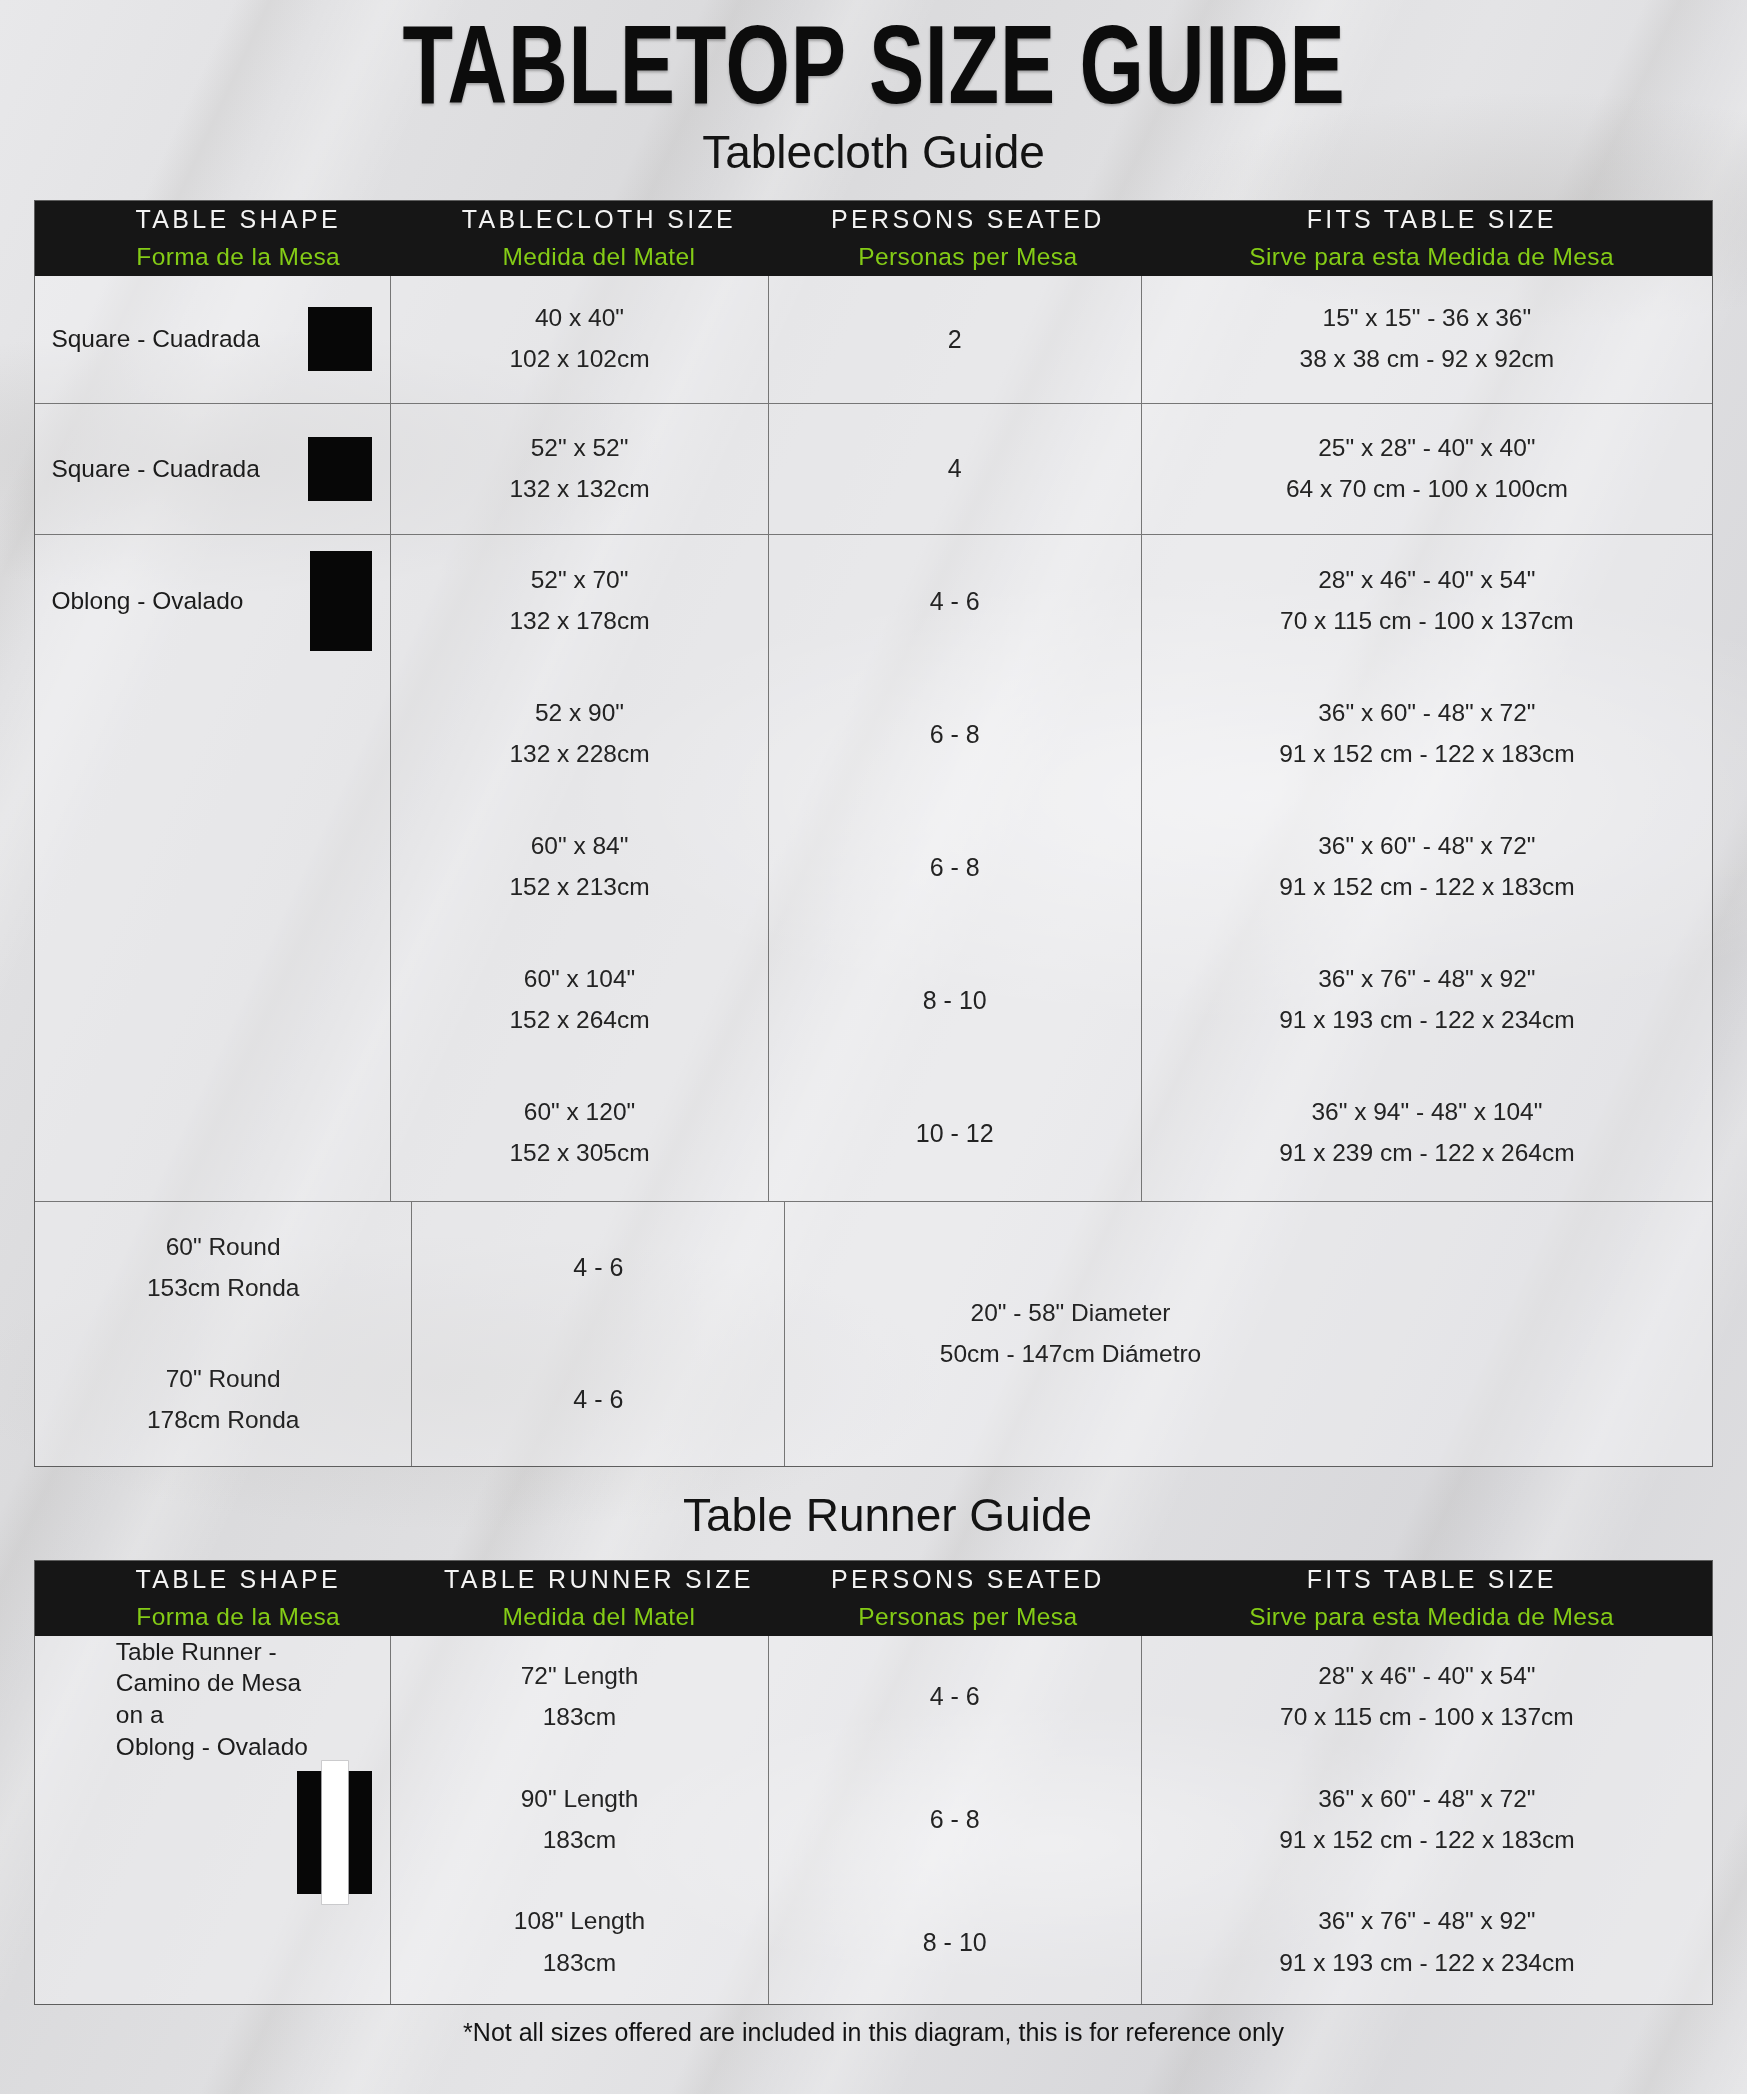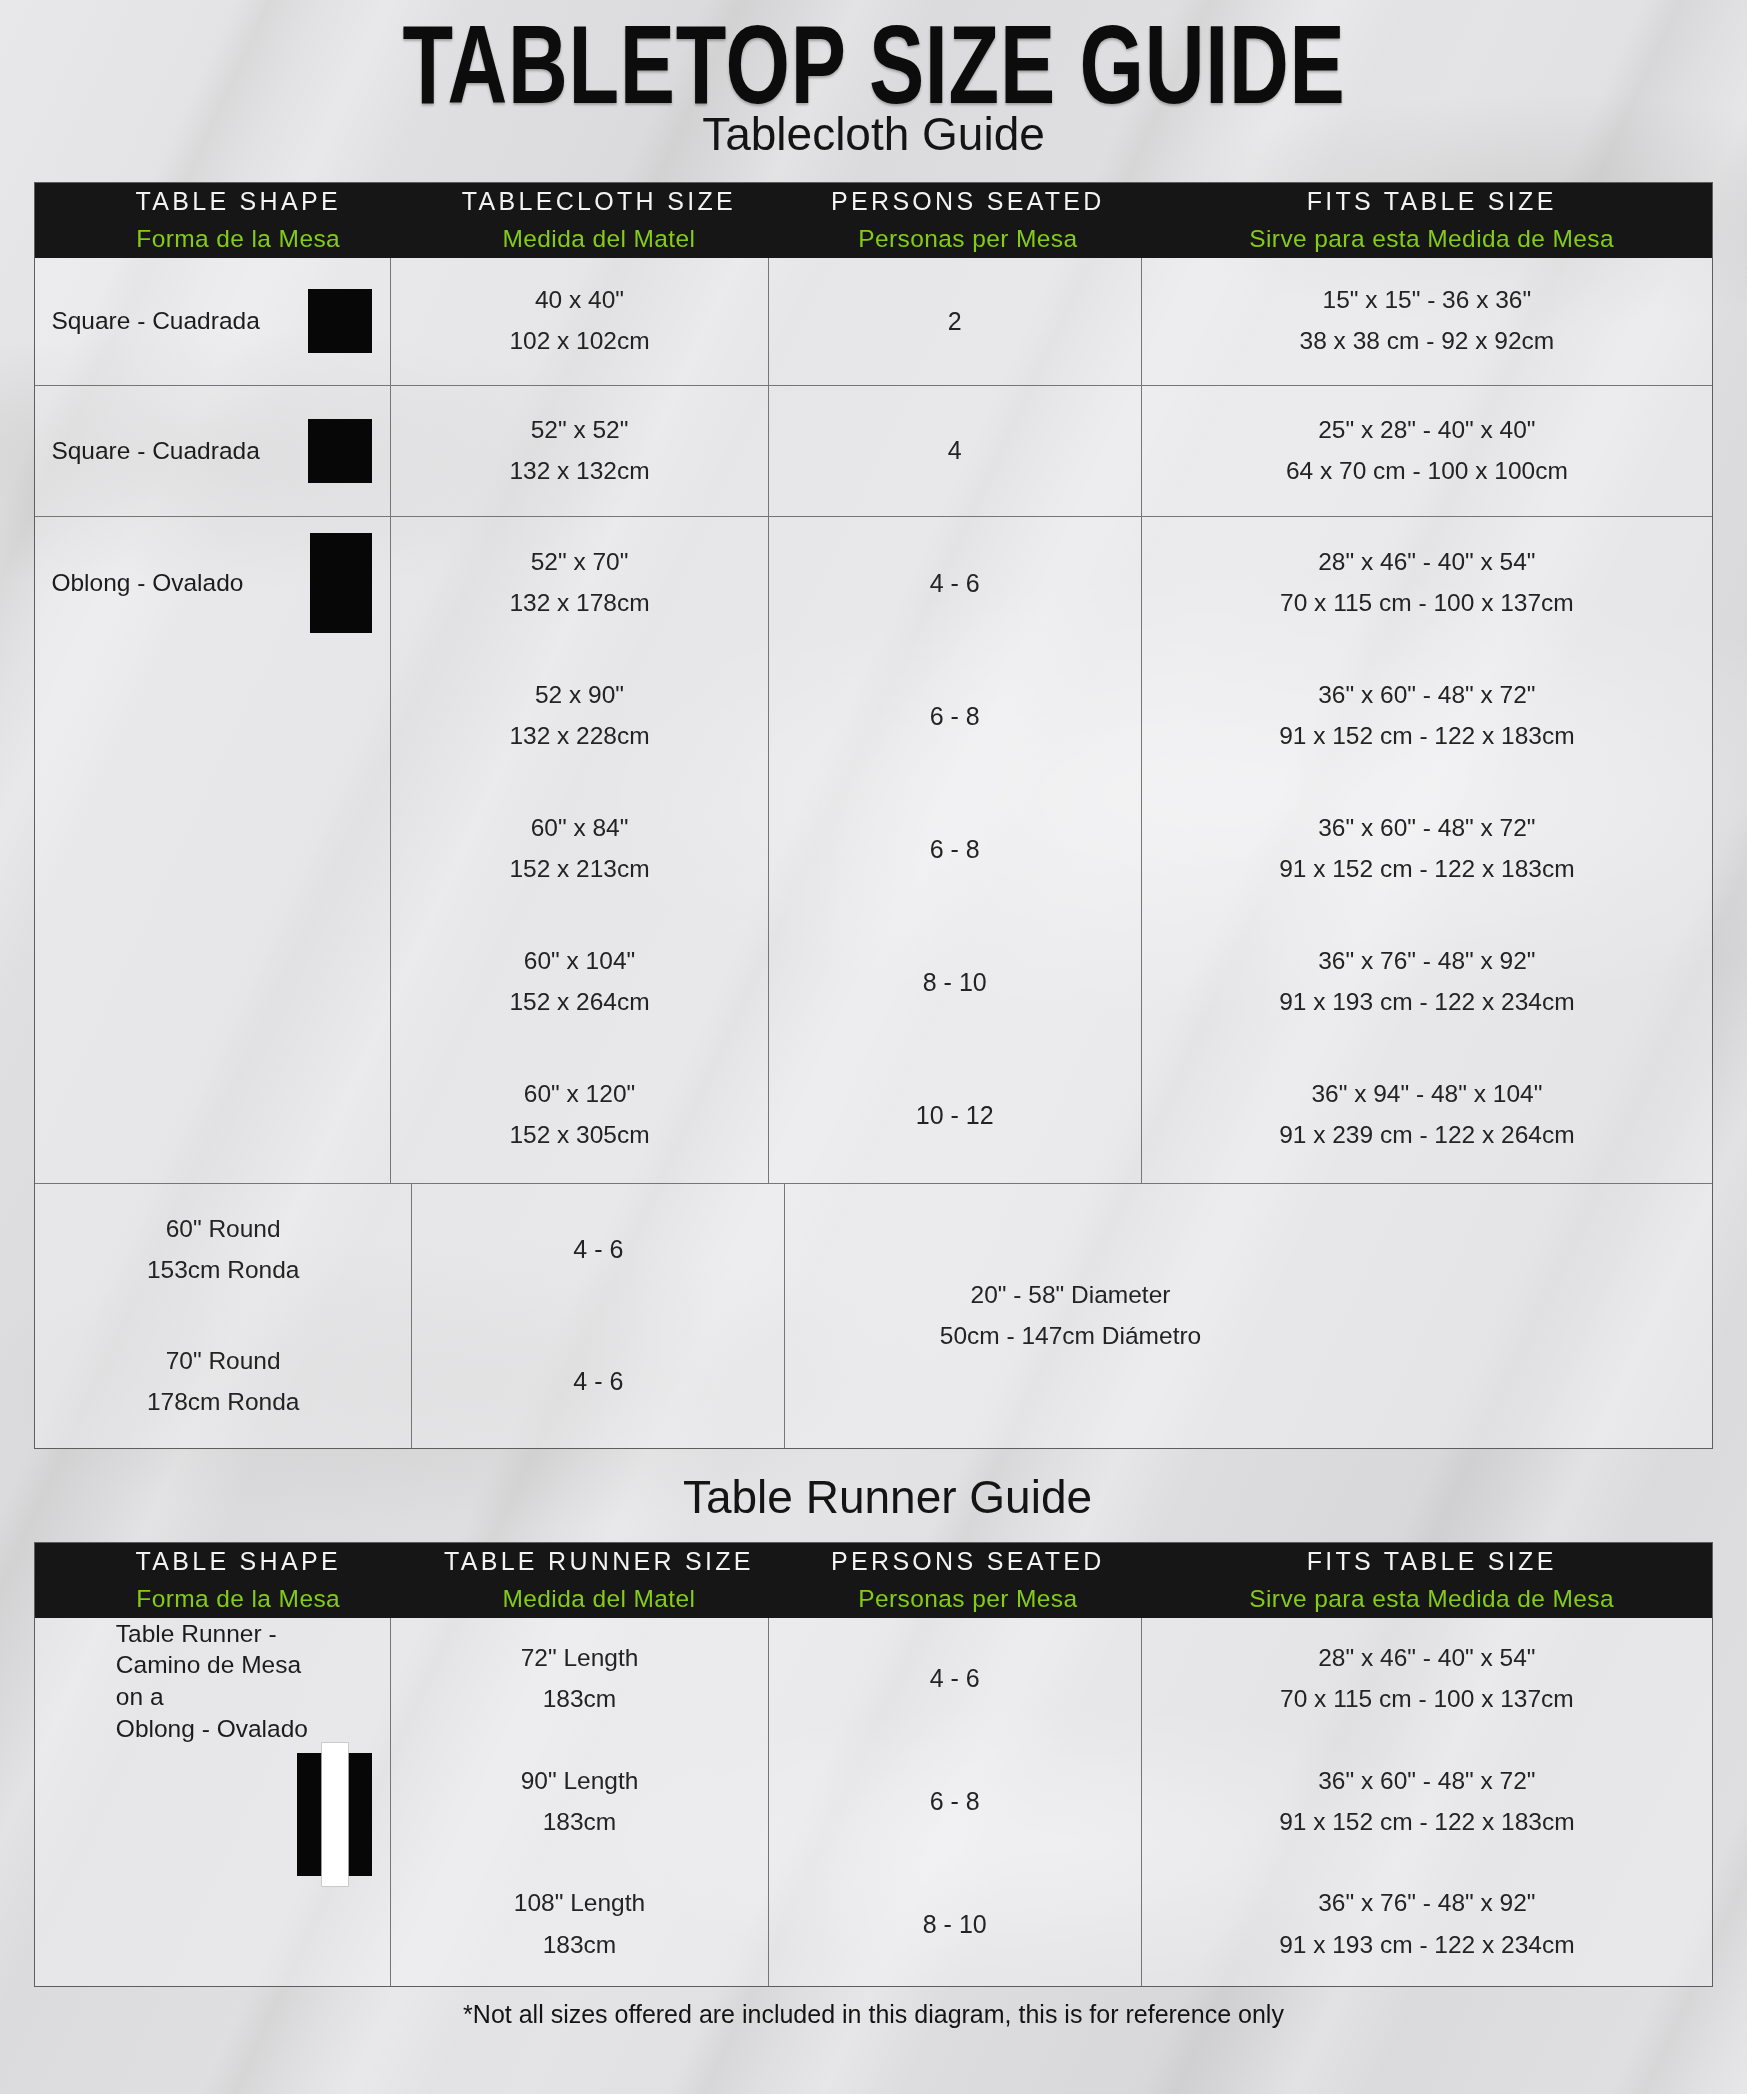--- a/index.html
+++ b/index.html
@@ -21,21 +21,21 @@
 
   .main-title { text-align:center; margin-top:1.6px; }
   .main-title span {
     display:inline-block; font-size:92px; font-weight:800; letter-spacing:0.8px;
     transform:scale(0.9,1.2); transform-origin:center top; color:#0c0c0c;
     text-shadow:0 1.6px 2.5px rgba(0,0,0,0.28);
     white-space:nowrap;
   }
 
   .guide-title { text-align:center; font-size:46px; font-weight:400; color:#141414; }
-  .guide-title.first { }
+  .guide-title.first { margin-top:18px; }
   .guide-title.second { margin-top:21px;padding-left:28px; }
 
   .guide-table {
     width:1679px; margin:21px auto 0 auto;
     border:1.6px solid #5e5e5e;
     background:rgba(244,244,246,0.45);
   }
 
   .band { display:flex; background:#161616; height:75px;padding-left:28px; }
   .th { display:flex; flex-direction:column; justify-content:center; align-items:center; gap:9.8px; text-align:center; }

